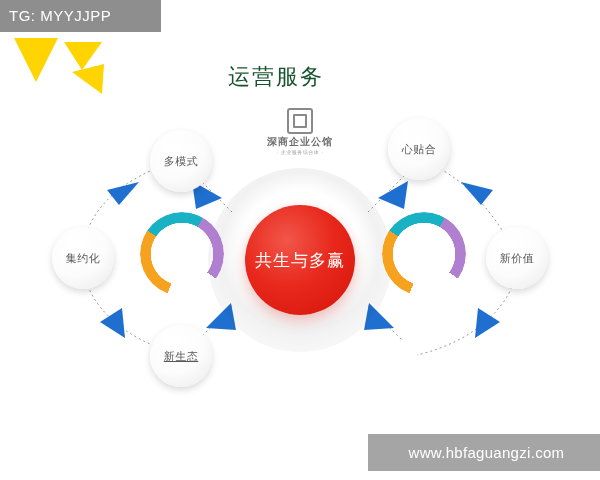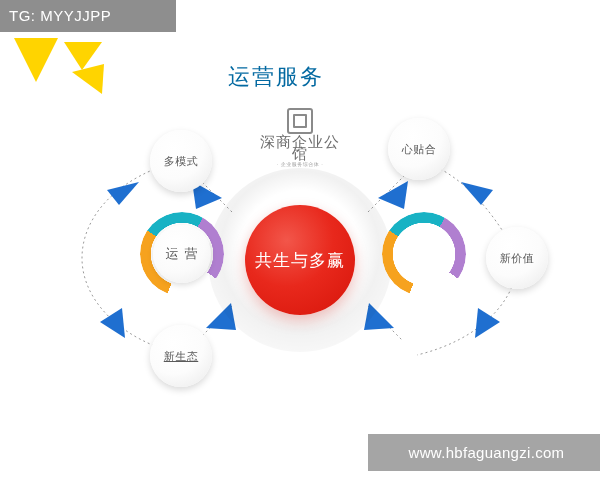--- a/index.html
+++ b/index.html
@@ -20,21 +20,21 @@
     width: 600px;
     height: 480px;
     background: #ffffff;
   }
 
   
   .tg-banner {
     position: absolute;
     left: 0;
     top: 0;
-    width: 176px;
+    width: 161px;
     height: 32px;
     background: #8e8e8e;
     color: #ffffff;
     font-size: 15px;
     line-height: 32px;
     padding-left: 9px;
     box-sizing: border-box;
     letter-spacing: 0.5px;
     font-family: "Liberation Sans", sans-serif;
   }
@@ -49,21 +49,21 @@
   }
 
   
   .title {
     position: absolute;
     left: 0;
     top: 62px;
     width: 552px;
     text-align: center;
     font-size: 22px;
-    color: #0369a1;
+    color: #14532d;
     letter-spacing: 2px;
     font-family: "DejaVu Sans", sans-serif;
   }
 
   
   .brand {
     position: absolute;
     left: 258px;
     top: 108px;
     width: 84px;
@@ -82,24 +82,25 @@
     content: "";
     position: absolute;
     left: 4px;
     top: 4px;
     right: 4px;
     bottom: 4px;
     border: 2px solid #8a8a8a;
     border-radius: 1px;
   }
   .brand-name {
-    font-size: 15px;
+    font-size: 10px;
     color: #6d6d6d;
     letter-spacing: 1px;
     line-height: 12px;
+    font-weight: bold;
   }
   .brand-sub {
     font-size: 5px;
     color: #a0a0a0;
     letter-spacing: 0.5px;
     line-height: 8px;
   }
 
   
   #paths {
@@ -255,26 +256,26 @@
     <div class="brand-mark"></div>
     <div class="brand-name">深商企业公馆</div>
     <div class="brand-sub">· 企业服务综合体 ·</div>
   </div>
 
   <div class="hub-halo"></div>
   <div class="hub">共生与多赢</div>
 
   <div class="ring-node" id="ring-left">
     <div class="ring"></div>
-    <div class="disc">运 营</div>
   </div>
   <div class="ring-node" id="ring-right">
     <div class="ring"></div>
   </div>
 
   <div class="bubble" style="left:150px; top:130px;font-family:Liberation Serif, serif;">多模式</div>
+  <div class="bubble" style="left:52px; top:227px;">集约化</div>
   <div class="bubble" style="left:150px; top:325px;text-decoration:underline;">新生态</div>
   <div class="bubble" style="left:388px; top:118px;">心贴合</div>
   <div class="bubble" style="left:486px; top:227px;text-align:right;">新价值</div>
 
   <div class="watermark">www.hbfaguangzi.com</div>
 
 </div>
 
 </body></html>

